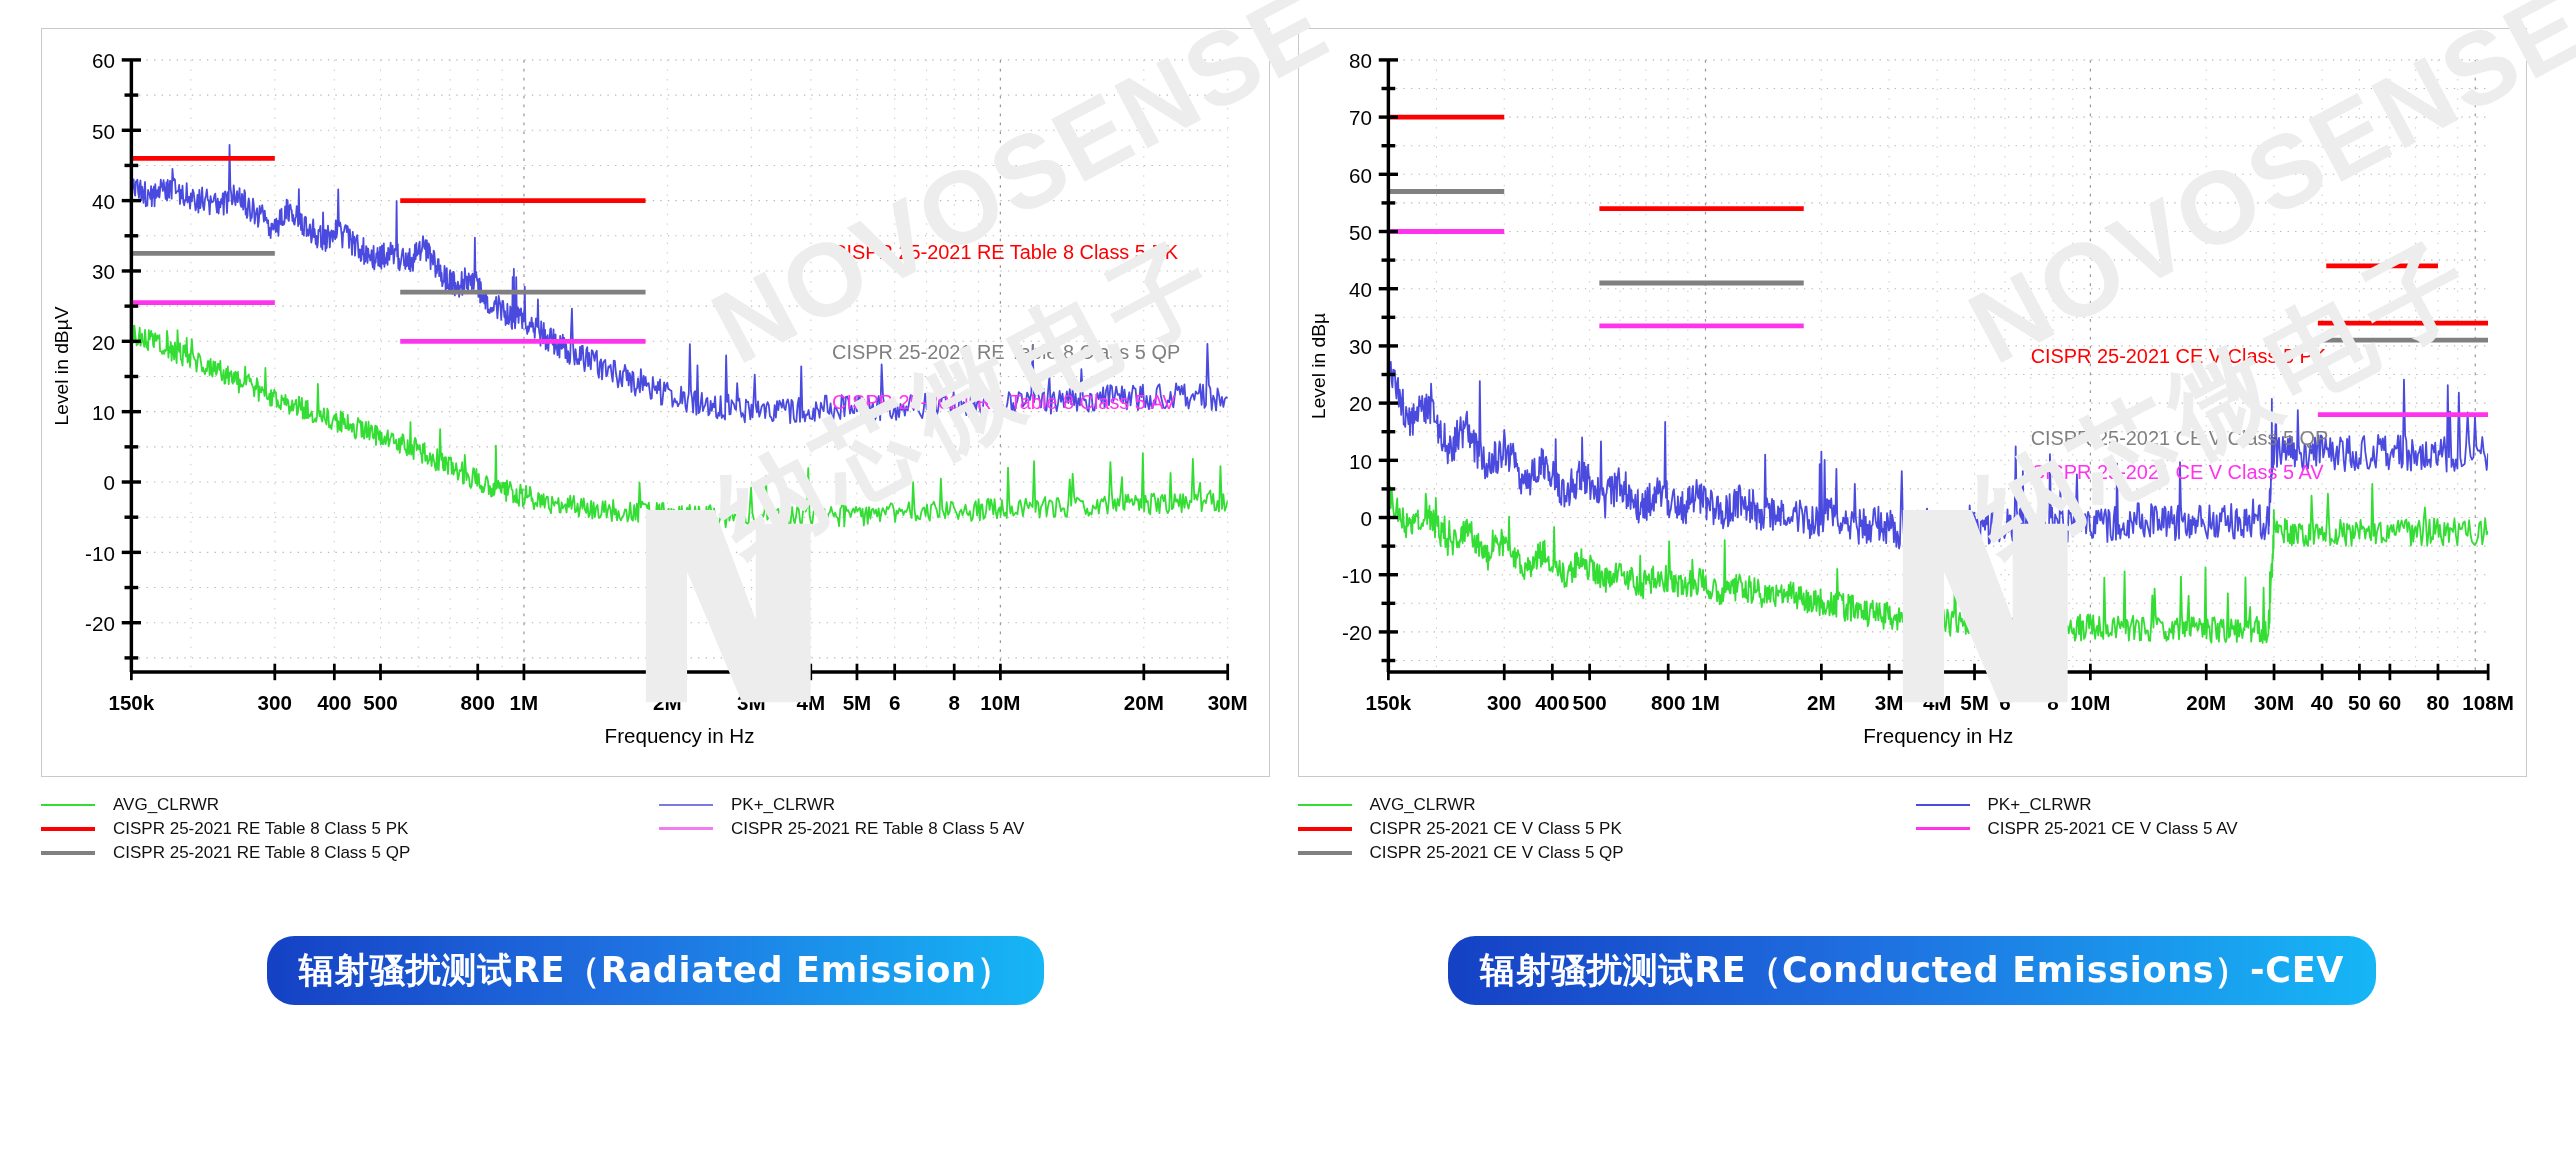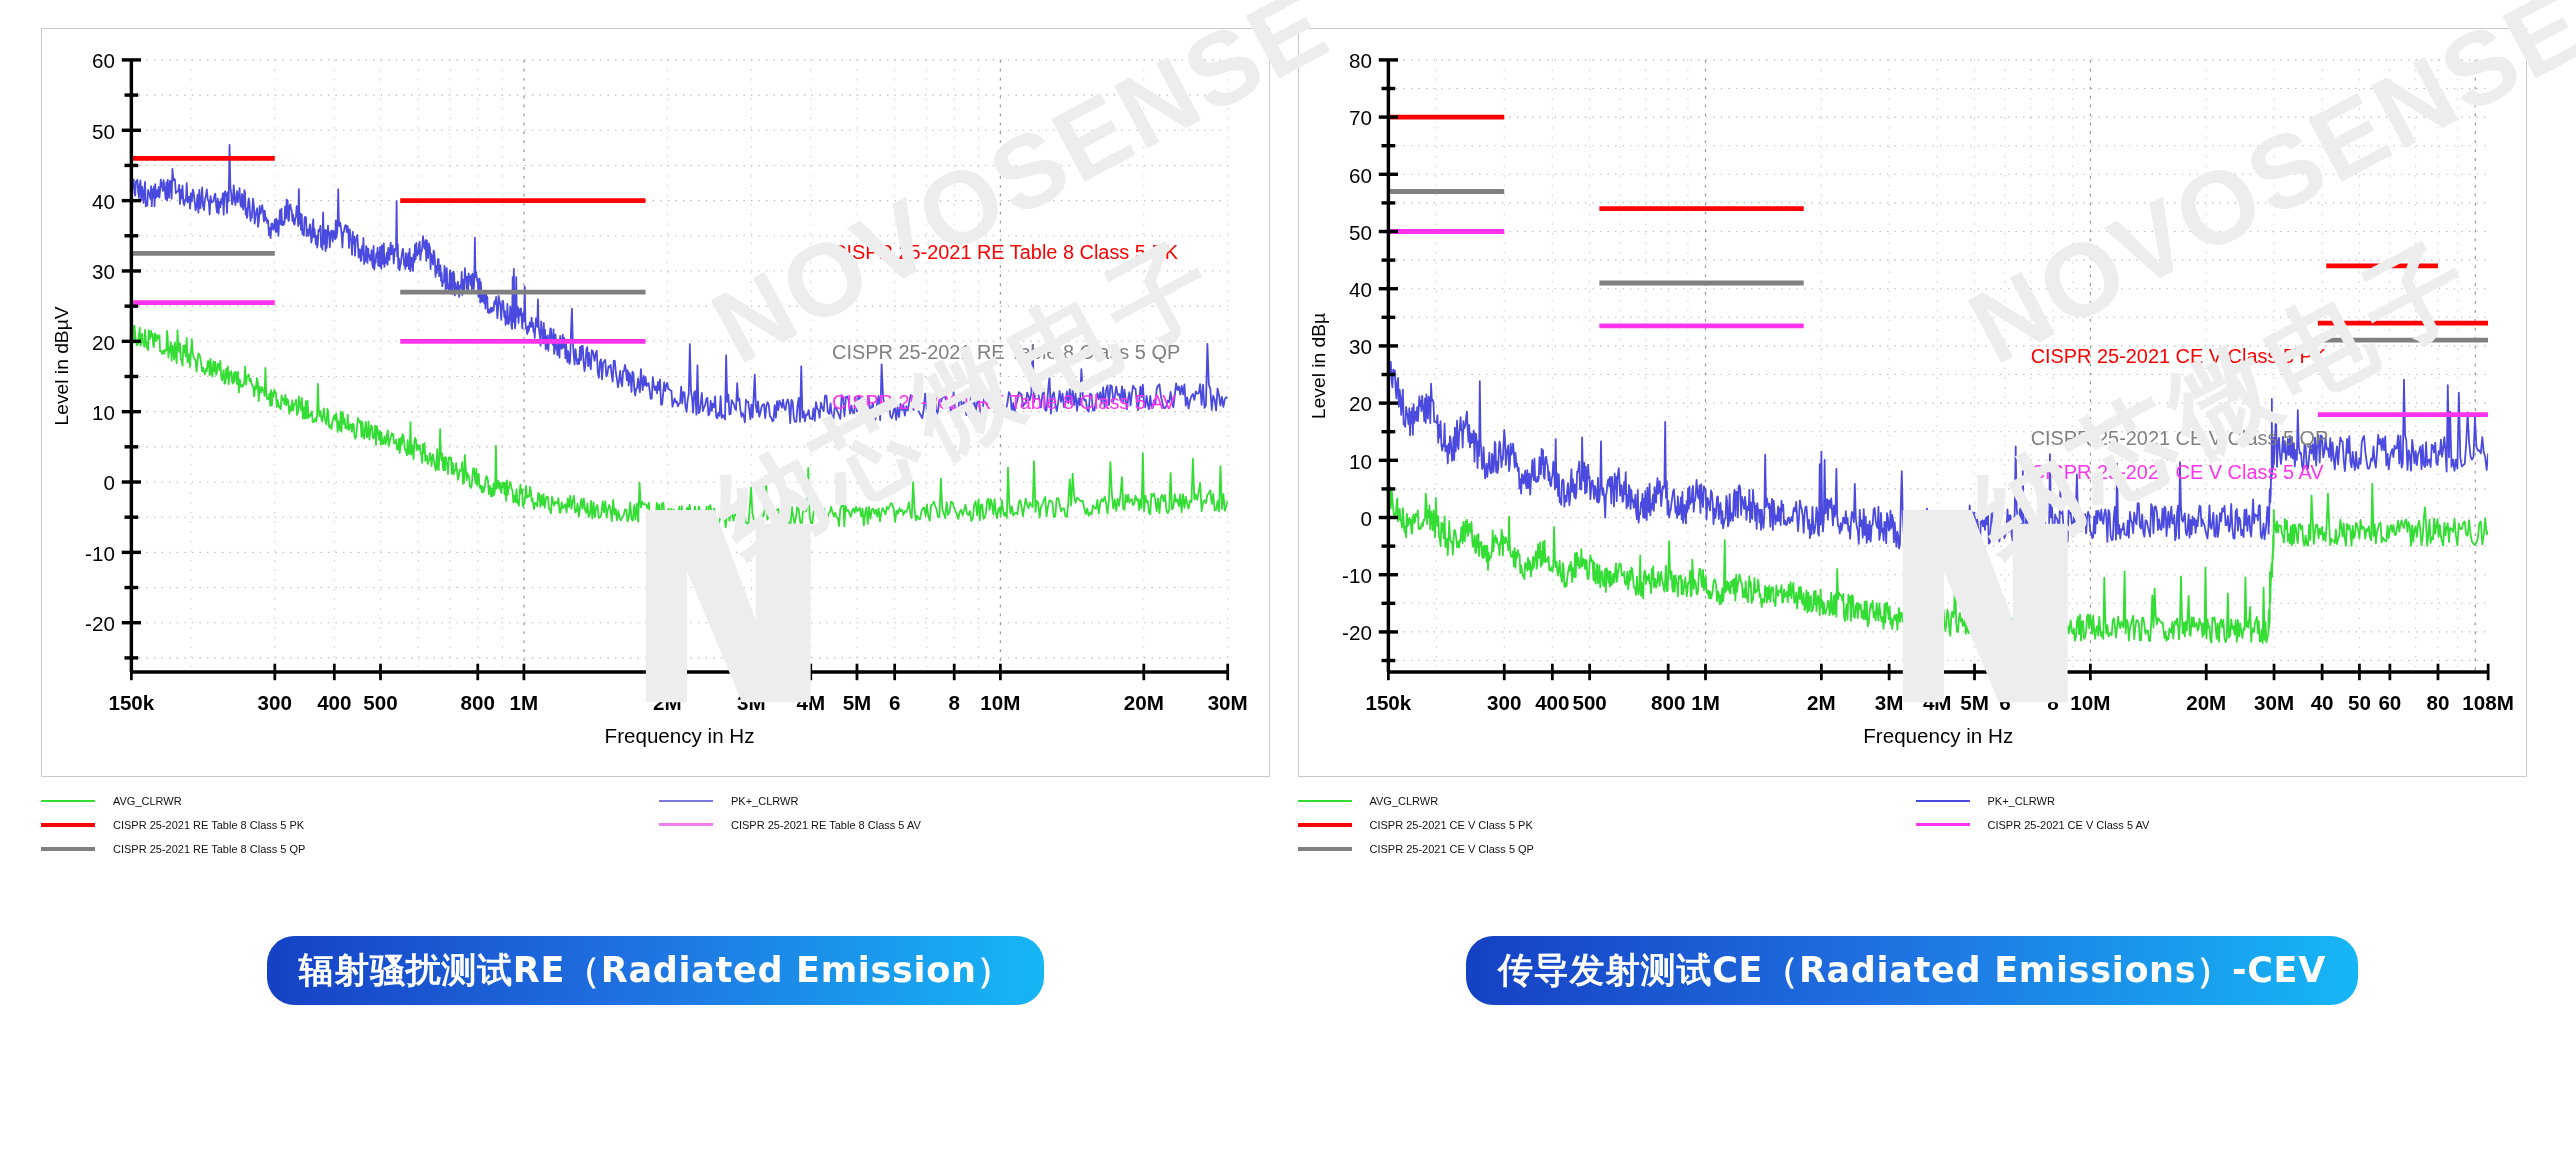--- a/index.html
+++ b/index.html
@@ -58,21 +58,21 @@
     position:absolute;
     left:-6.9px; top:385px;
     width:206px; height:227px;
   }
 
   
   .legend {
     margin-top:18px;
     position:relative;
     height:103px;
-    font-size:11px;
+    font-size:17px;
     color:#111;
   }
   .lg-item { position:absolute; display:flex; align-items:center; }
   .lg-swatch { width:54px; height:0; border-top-style:solid; margin-right:18px; }
   .lg-label { white-space:nowrap; font-family:"Liberation Sans", sans-serif; }
 
   
   .caption-row { display:flex; gap:27.5px; padding:0 41px; box-sizing:border-box; margin-top:38px; }
   .cap-cell { width:1229px; display:flex; justify-content:center; }
   .pill {
@@ -442,16 +442,16 @@
       </div>
   </div>
 
 </div>
 
 <div class="caption-row">
   <div class="cap-cell">
     <span class="pill">辐射骚扰测试RE（Radiated Emission）</span>
   </div>
   <div class="cap-cell">
-    <span class="pill">传导发射测试CE（Radiated Emissions）-CEV</span>
+    <span class="pill">辐射骚扰测试RE（Conducted Emissions）-CEV</span>
   </div>
 </div>
 
 
 </body></html>

